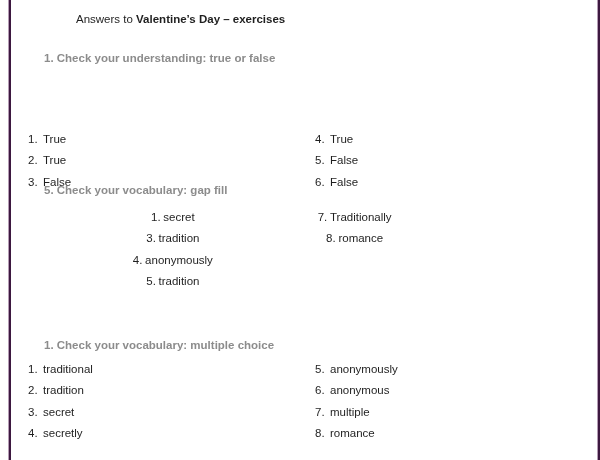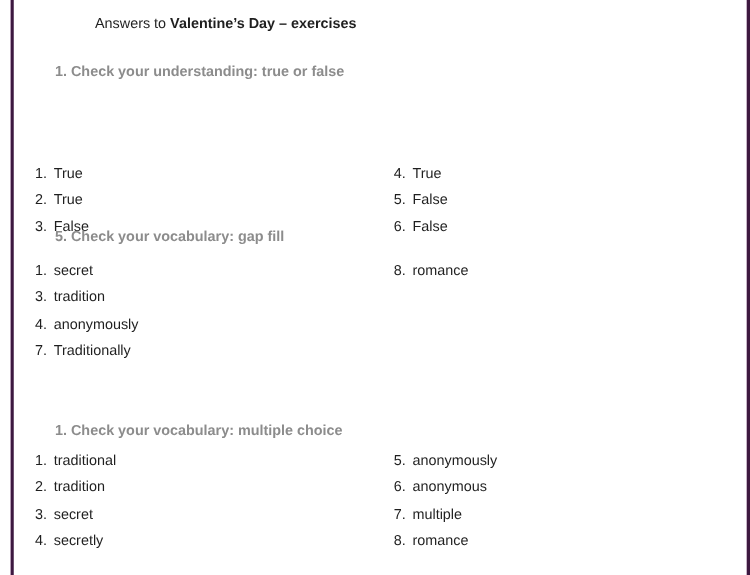--- a/index.html
+++ b/index.html
@@ -44,21 +44,21 @@
   .h3{top:339px;}
   .items{
     position:absolute;left:28px;
     display:grid;
     grid-auto-flow:column;
     grid-template-columns:287px auto;
     line-height:21.3px;
     font-size:11.5px;color:var(--text-dark);
   }
   .list1{top:89px;grid-template-rows:repeat(3,21.3px);margin-top:40px;}
-  .list2{top:207px;grid-template-rows:repeat(4,21.3px);}
+  .list2{top:207px;grid-template-rows:repeat(4,21.3px);text-align:center;}
   .list3{top:359px;grid-template-rows:repeat(4,21.3px);}
   .item{white-space:nowrap;}
   .num{display:inline-block;width:15px;}
 </style>
 </head>
 <body>
 
 <div class="page">
   <div class="edge edge-left"></div>
   <div class="edge edge-right"></div>
@@ -73,20 +73,21 @@
     <div class="item"><span class="num">4.</span><span>True</span></div>
     <div class="item"><span class="num">5.</span><span>False</span></div>
     <div class="item"><span class="num">6.</span><span>False</span></div>
   </div>
 
   <div class="heading h2">5. Check your vocabulary: gap fill</div>
   <div class="items list2">
     <div class="item"><span class="num">1.</span><span>secret</span></div>
     <div class="item"><span class="num">3.</span><span>tradition</span></div>
     <div class="item"><span class="num">4.</span><span>anonymously</span></div>
+    <div class="item"><span class="num">5.</span><span>tradition</span></div>
     <div class="item"><span class="num">7.</span><span>Traditionally</span></div>
     <div class="item"><span class="num">8.</span><span>romance</span></div>
   </div>
 
   <div class="heading h3">1. Check your vocabulary: multiple choice</div>
   <div class="items list3">
     <div class="item"><span class="num">1.</span><span>traditional</span></div>
     <div class="item"><span class="num">2.</span><span>tradition</span></div>
     <div class="item"><span class="num">3.</span><span>secret</span></div>
     <div class="item"><span class="num">4.</span><span>secretly</span></div>

